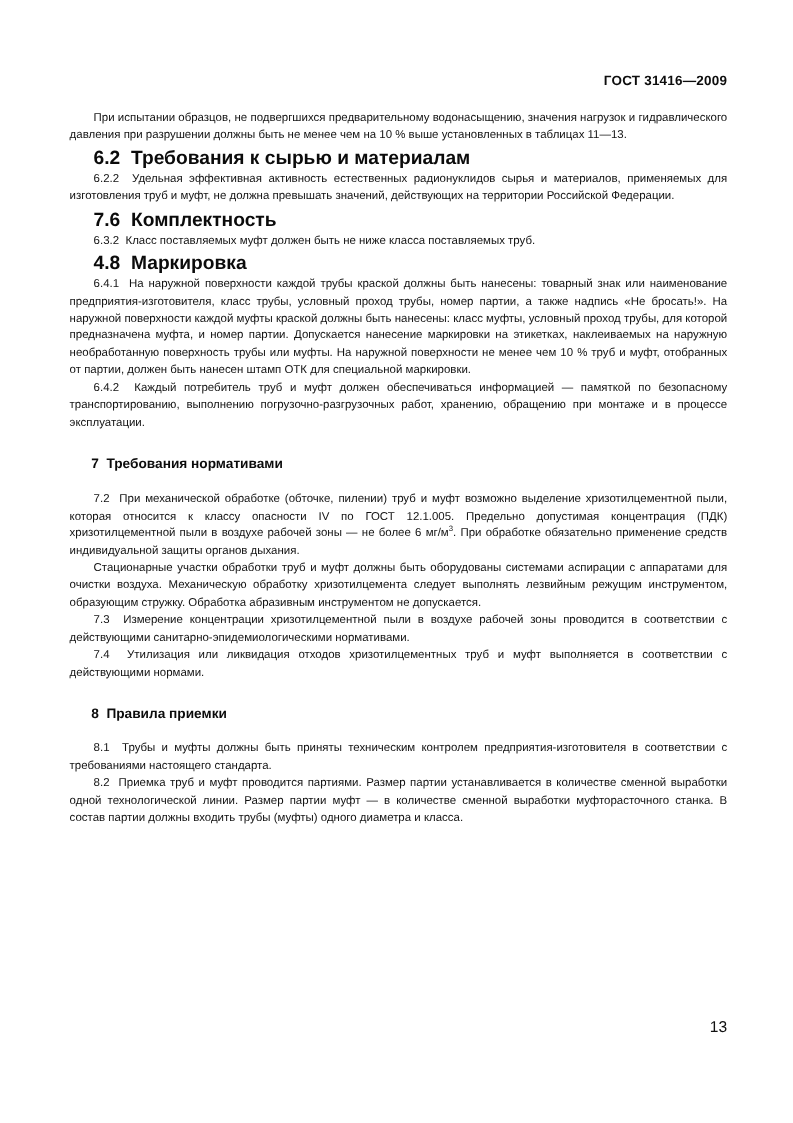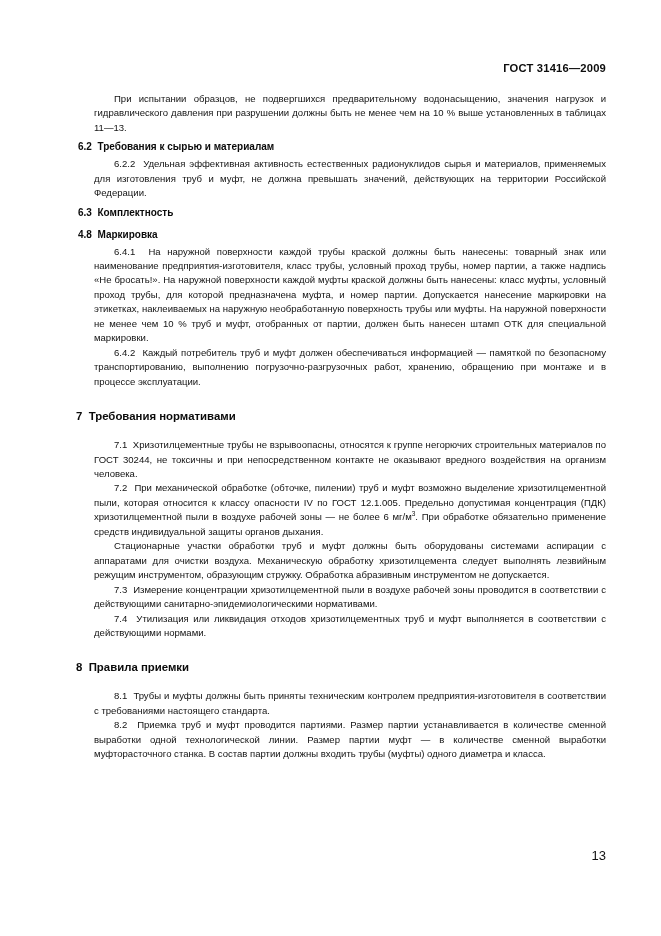--- a/index.html
+++ b/index.html
@@ -49,26 +49,25 @@
     padding: 0;
     font-size: 9.55px;
     line-height: 14.45px;
     text-align: justify;
     text-justify: inter-word;
     color: #121212;
     hyphens: manual;
   }
   p.para.indent {
     text-indent: 20px;
-    margin-left: 36px;
   }
   h3.sub-heading {
     margin: 0;
     padding: 0;
-    font-size: 10px;
+    font-size: 16px;
     line-height: 14.45px;
     font-weight: bold;
     color: #0b0b0b;
     text-indent: 20px;
     white-space: nowrap;
   }
   h2.sec-heading {
     margin: 0;
     padding: 0;
     font-size: 11.4px;
@@ -111,31 +110,31 @@
 
   <div class="page-header">ГОСТ 31416—2009</div>
 
   <div class="content" id="content-column">
       <p class="para indent"><span>При испытании образцов, не подвергшихся предварительному водонасыщению, значения нагрузок и гидравлического давления при разрушении должны быть не менее чем на 10 % выше установленных в таблицах 11—13.</span></p>
       <div class="gap-sm"></div>
       <h3 class="sub-heading"><span class="num">6.2</span><span>Требования к сырью и материалам</span></h3>
       <div class="gap-xs"></div>
       <p class="para indent"><span class="num">6.2.2</span><span>Удельная эффективная активность естественных радионуклидов сырья и материалов, применяемых для изготовления труб и муфт, не должна превышать значений, действующих на территории Российской Федерации.</span></p>
       <div class="gap-sm"></div>
-      <h3 class="sub-heading"><span class="num">6.3</span><span>Комплектность</span></h3>
+      <h3 class="sub-heading"><span class="num">7.6</span><span>Комплектность</span></h3>
       <div class="gap-xs"></div>
+      <p class="para indent"><span class="num">6.3.2</span><span>Класс поставляемых муфт должен быть не ниже класса поставляемых труб.</span></p>
       <div class="gap-sm"></div>
       <h3 class="sub-heading"><span class="num">4.8</span><span>Маркировка</span></h3>
       <div class="gap-xs"></div>
       <p class="para indent"><span class="num">6.4.1</span><span>На наружной поверхности каждой трубы краской должны быть нанесены: товарный знак или наименование предприятия-изготовителя, класс трубы, условный проход трубы, номер партии, а также надпись «Не бросать!». На наружной поверхности каждой муфты краской должны быть нанесены: класс муфты, условный проход трубы, для которой предназначена муфта, и номер партии. Допускается нанесение маркировки на этикетках, наклеиваемых на наружную необработанную поверхность трубы или муфты. На наружной поверхности не менее чем 10 % труб и муфт, отобранных от партии, должен быть нанесен штамп ОТК для специальной маркировки.</span></p>
       <p class="para indent"><span class="num">6.4.2</span><span>Каждый потребитель труб и муфт должен обеспечиваться информацией — памяткой по безопасному транспортированию, выполнению погрузочно-разгрузочных работ, хранению, обращению при монтаже и в процессе эксплуатации.</span></p>
       <div class="gap-xl"></div>
       <h2 class="sec-heading"><span class="num">7</span><span>Требования нормативами</span></h2>
       <div class="gap-lg"></div>
-      <p class="para indent"><span class="num">7.1</span><span>Хризотилцементные трубы не взрывоопасны, относятся к группе негорючих строительных материалов по ГОСТ 30244, не токсичны и при непосредственном контакте не оказывают вредного воздействия на организм человека.</span></p>
       <p class="para indent"><span class="num">7.2</span><span>При механической обработке (обточке, пилении) труб и муфт возможно выделение хризотилцементной пыли, которая относится к классу опасности IV по ГОСТ 12.1.005. Предельно допустимая концентрация (ПДК) хризотилцементной пыли в воздухе рабочей зоны — не более 6 мг/м</span><sup>3</sup><span>. При обработке обязательно применение средств индивидуальной защиты органов дыхания.</span></p>
       <p class="para indent"><span>Стационарные участки обработки труб и муфт должны быть оборудованы системами аспирации с аппаратами для очистки воздуха. Механическую обработку хризотилцемента следует выполнять лезвийным режущим инструментом, образующим стружку. Обработка абразивным инструментом не допускается.</span></p>
       <p class="para indent"><span class="num">7.3</span><span>Измерение концентрации хризотилцементной пыли в воздухе рабочей зоны проводится в соответствии с действующими санитарно-эпидемиологическими нормативами.</span></p>
       <p class="para indent"><span class="num">7.4</span><span>Утилизация или ликвидация отходов хризотилцементных труб и муфт выполняется в соответствии с действующими нормами.</span></p>
       <div class="gap-xl"></div>
       <h2 class="sec-heading"><span class="num">8</span><span>Правила приемки</span></h2>
       <div class="gap-lg"></div>
       <p class="para indent"><span class="num">8.1</span><span>Трубы и муфты должны быть приняты техническим контролем предприятия-изготовителя в соответствии с требованиями настоящего стандарта.</span></p>
       <p class="para indent"><span class="num">8.2</span><span>Приемка труб и муфт проводится партиями. Размер партии устанавливается в количестве сменной выработки одной технологической линии. Размер партии муфт — в количестве сменной выработки муфторасточного станка. В состав партии должны входить трубы (муфты) одного диаметра и класса.</span></p>
     </div>

